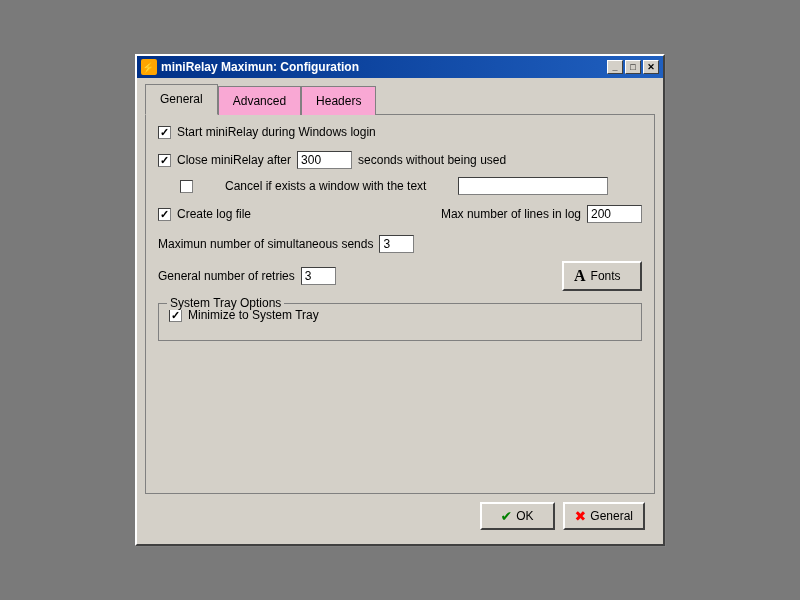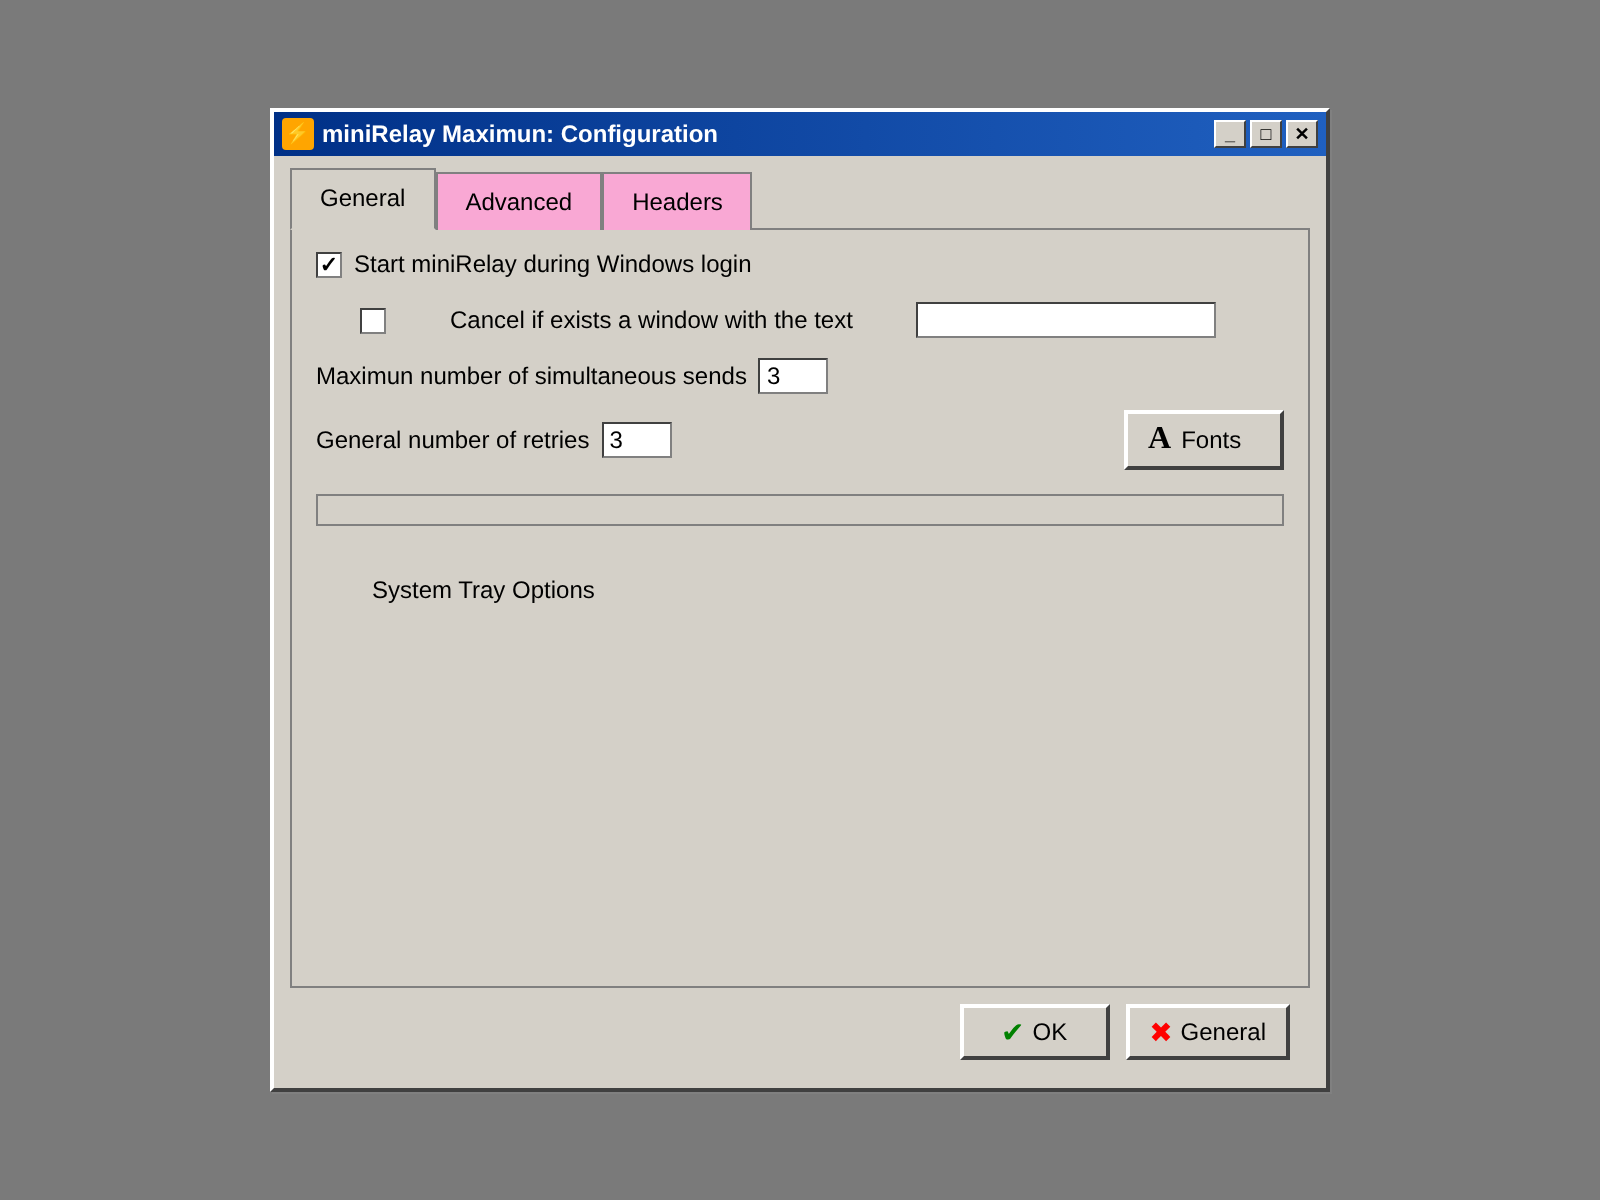--- a/index.html
+++ b/index.html
@@ -150,25 +150,24 @@
     }
     .group-box {
       border: 1px solid #808080;
       padding: 4px 10px 10px 10px;
       margin-top: 10px;
       position: relative;
     }
     .group-label {
       position: absolute;
       top: -8px;
-      left: 24px;
+      left: 8px;
       background: #d4d0c8;
       padding: 0 3px;
       font-size: 12px;
-      margin-top: 48px;
     }
     .button-row {
       display: flex;
       justify-content: flex-end;
       gap: 8px;
       padding: 8px 10px 6px 0;
     }
     .btn {
       min-width: 75px;
       padding: 4px 10px;
@@ -237,47 +236,64 @@
       </div>
     </div>
 
     <div class="tab-content">
 
       <div class="form-row row-space">
         <div class="checkbox checked"></div>
         <span class="label-text">Start miniRelay during Windows login</span>
       </div>
 
+      <div class="form-row">
+        <div class="checkbox checked"></div>
+        <span class="label-text">Close miniRelay after</span>
+        <input class="textinput input-sm" type="text" value="300" style="">
+        <span class="label-text">seconds without being used</span>
+      </div>
 
       <div class="form-row divider-row section-indent" style="margin-left:22px;">
         <div class="checkbox"></div>
         <span class="label-text">Cancel if exists a window with the text</span>
         <input class="textinput input-lg" type="text" value="" style="">
       </div>
 
+      <div class="form-row row-space">
+        <div class="checkbox checked"></div>
+        <span class="label-text">Create log file</span>
+        <span style="flex:1"></span>
+        <span class="label-text">Max number of lines in log</span>
+        <input class="textinput input-sm" type="text" value="200" style="">
+      </div>
 
       <div class="form-row">
         <span class="label-text">Maximun number of simultaneous sends</span>
         <input class="textinput input-xs" type="text" value="3" style="">
       </div>
 
       <div class="form-row row-space">
         <span class="label-text">General number of retries</span>
         <input class="textinput input-xs" type="text" value="3" style="">
         <span style="flex:1"></span>
         <button class="fonts-btn">
           <span style="font-size:16px; font-weight:bold; font-family:serif;">A</span>
           <span>Fonts</span>
         </button>
       </div>
 
       <div class="group-box">
         <span class="group-label">System Tray Options</span>
 
 
+        <div class="form-row">
+          <div class="checkbox checked"></div>
+          <span class="label-text">Minimize to System Tray</span>
+        </div>
 
       </div>
     </div>
 
     <div class="button-row">
       <button class="btn">
         <span style="color: green; font-size:14px;">✔</span>
         <span>OK</span>
       </button>
       <button class="btn">

